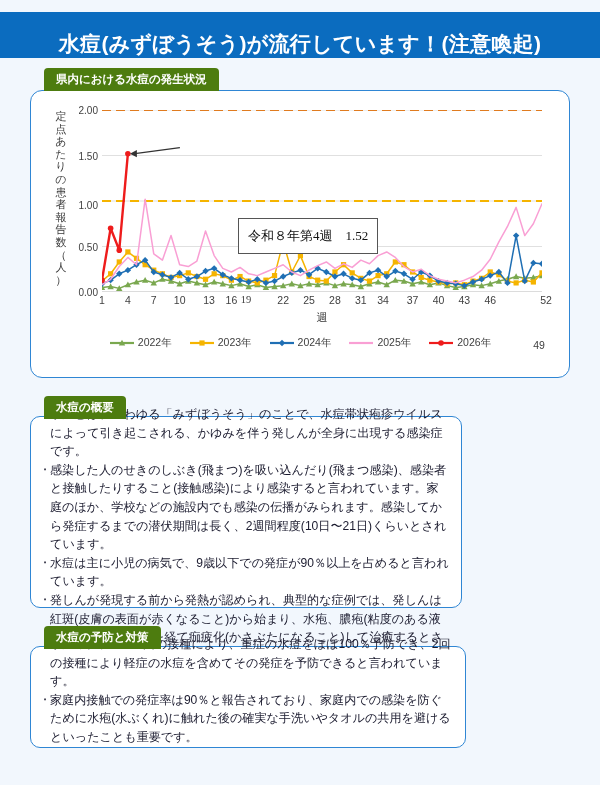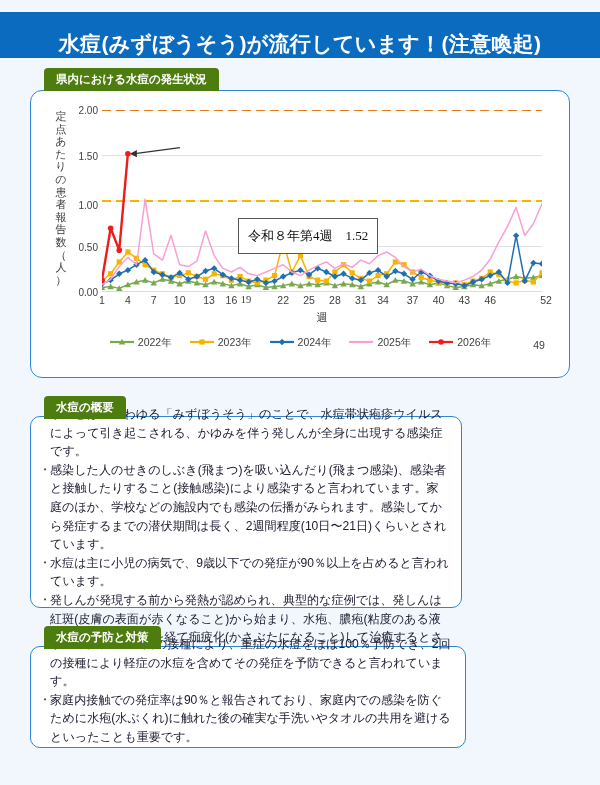--- a/index.html
+++ b/index.html
@@ -72,21 +72,21 @@
   }
   .axis-title-x{
     position:absolute;left:72px;top:220px;width:440px;
     text-align:center;font-size:11px;color:#3a3a3a;
   }
 
   .legend{
     position:absolute;left:0;top:246px;width:540px;
     display:flex;justify-content:center;align-items:center;gap:17px;
   }
-  .legend .item{display:flex;align-items:flex-start;gap:3px;}
+  .legend .item{display:flex;align-items:center;gap:3px;}
   .legend .lbl{font-size:10.5px;color:#404040;white-space:nowrap;}
 
   .callout{
     position:absolute;left:208px;top:128px;
     border:1.4px solid #555;background:#fff;
     padding:8px 9px;font-size:13px;color:#111;
     white-space:nowrap;z-index:6;
     font-family:"Liberation Serif","DejaVu Serif",serif;
   }
 

